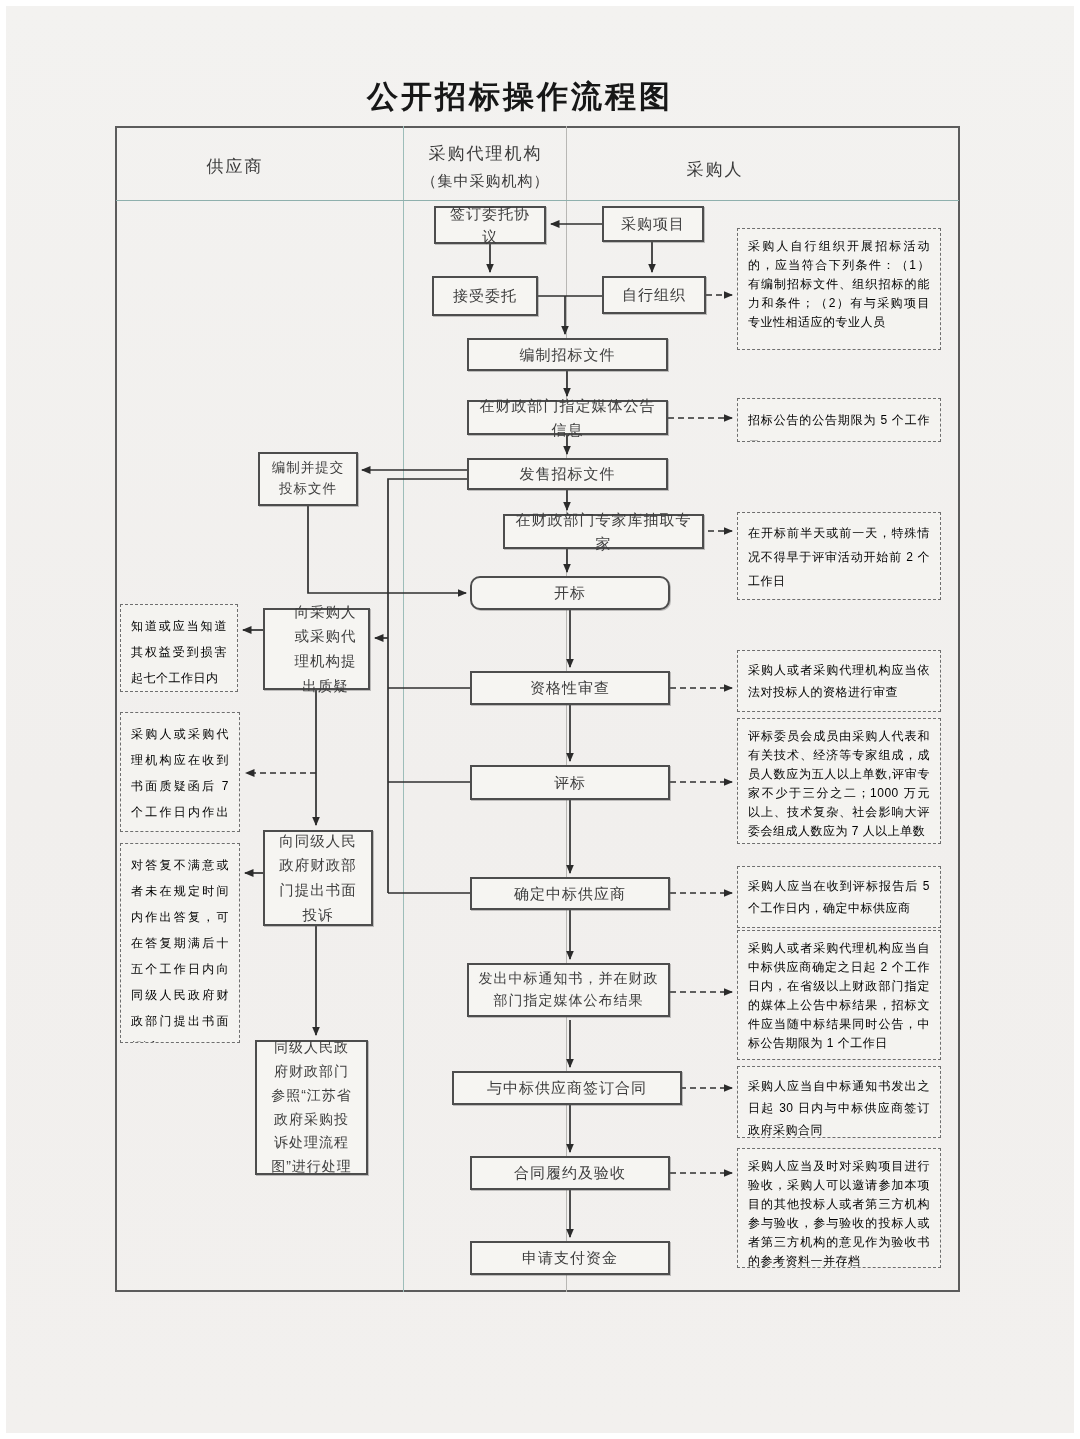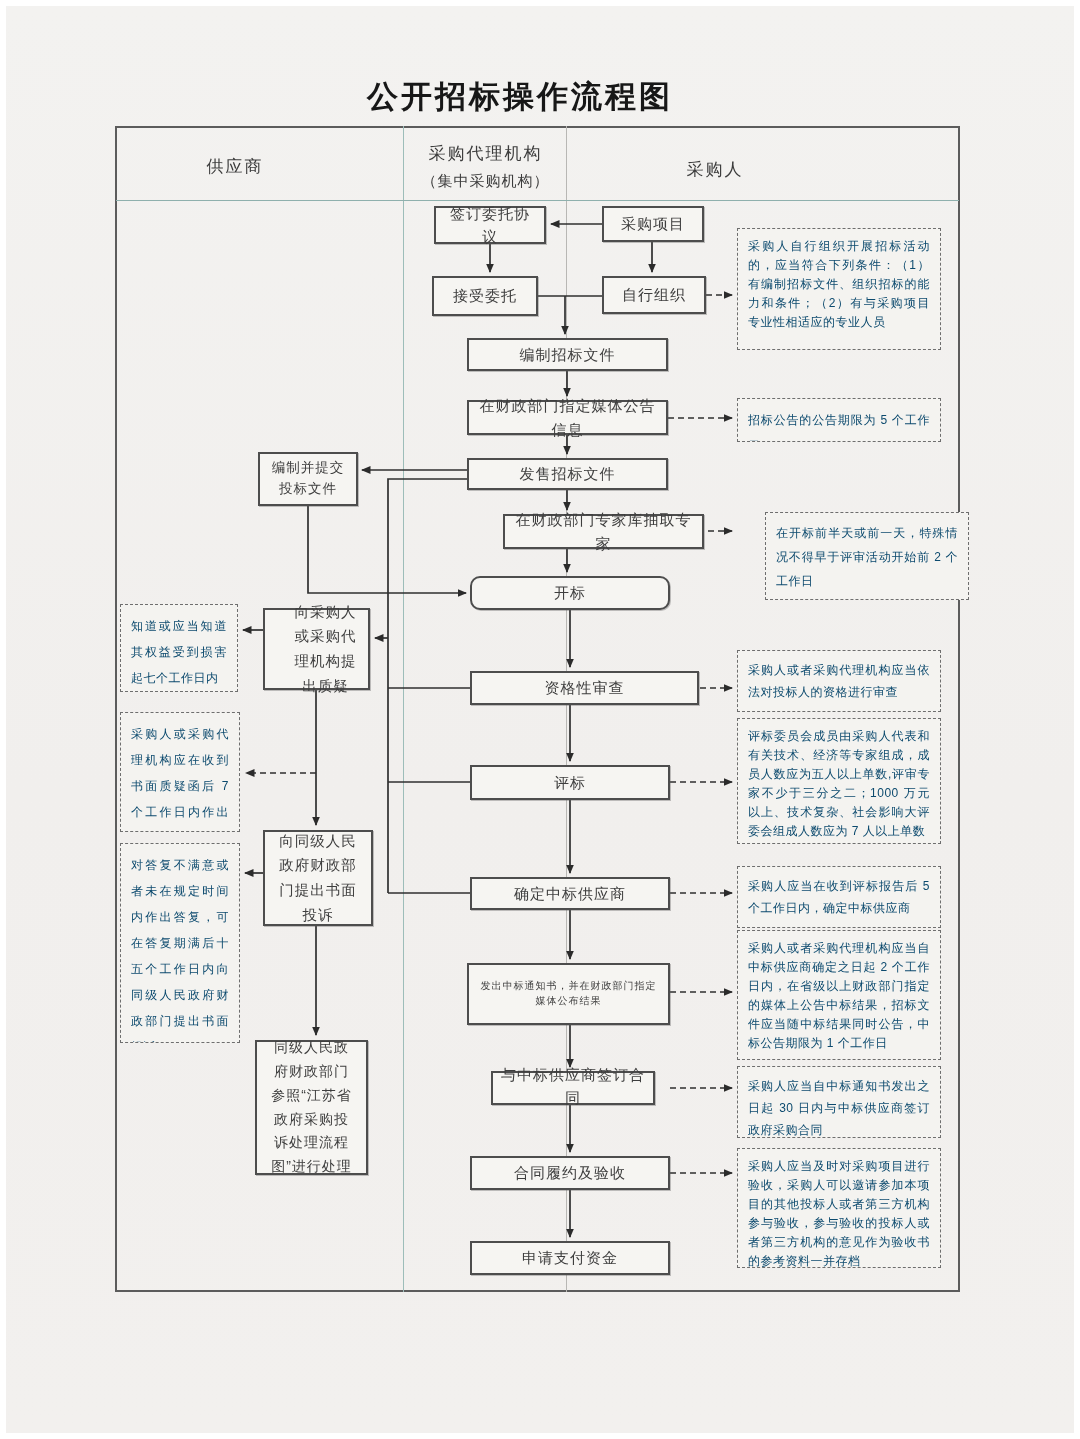--- a/index.html
+++ b/index.html
@@ -38,21 +38,21 @@
     display:flex;align-items:center;justify-content:center;
     text-align:center;color:#3e3e3e;font-size:15px;letter-spacing:1px;
     line-height:1.55;padding:2px 8px;
     box-shadow:1px 1px 0 rgba(90,90,90,.35);
   }
   .node.small{font-size:13.5px;padding:2px 6px;}
   .node.mlines{font-size:14.5px;padding:4px 10px;line-height:1.7;}
   .note{
     position:absolute;z-index:3;box-sizing:border-box;
     background:#f4f3f0;border:1.5px dashed #6e6e6e;
-    color:#0c4a6e;font-size:12px;line-height:19px;
+    color:#000000;font-size:12px;line-height:19px;
     padding:8px 10px;text-align:justify;letter-spacing:.5px;
     overflow:hidden;
   }
   .note-left{line-height:26px;}
 </style>
 </head>
 <body>
 
 <div class="paper"></div>
 
@@ -131,33 +131,33 @@
 <div class="node" style="left:602px;top:206px;width:102px;height:36px;">采购项目</div>
 <div class="node" style="left:432px;top:276px;width:106px;height:40px;">接受委托</div>
 <div class="node" style="left:602px;top:276px;width:104px;height:38px;">自行组织</div>
 <div class="node" style="left:467px;top:338px;width:201px;height:33px;">编制招标文件</div>
 <div class="node" style="left:467px;top:400px;width:201px;height:35px;">在财政部门指定媒体公告信息</div>
 <div class="node" style="left:467px;top:458px;width:201px;height:32px;">发售招标文件</div>
 <div class="node small" style="left:258px;top:452px;width:100px;height:54px;">编制并提交投标文件</div>
 <div class="node" style="left:467px;top:514px;width:201px;height:35px;margin-left:36px;">在财政部门专家库抽取专家</div>
 <div class="node" style="left:470px;top:576px;width:200px;height:34px;border-radius:10px;">开标</div>
 <div class="node mlines" style="left:263px;top:608px;width:107px;height:82px;padding-left:28px;">向采购人或采购代理机构提出质疑</div>
-<div class="node" style="left:470px;top:671px;width:229px;height:34px;">资格性审查</div>
+<div class="node" style="left:470px;top:671px;width:200px;height:34px;">资格性审查</div>
 <div class="node" style="left:470px;top:765px;width:200px;height:35px;">评标</div>
 <div class="node mlines" style="left:263px;top:830px;width:110px;height:96px;">向同级人民政府财政部门提出书面投诉</div>
 <div class="node" style="left:470px;top:877px;width:200px;height:33px;">确定中标供应商</div>
-<div class="node" style="left:467px;top:963px;width:203px;height:62px;font-size:10px;font-family:Liberation Mono, monospace;">发出中标通知书，并在财政部门指定媒体公布结果</div>
+<div class="node" style="left:467px;top:963px;width:203px;height:54px;font-size:14px;">发出中标通知书，并在财政部门指定媒体公布结果</div>
 <div class="node mlines" style="left:255px;top:1040px;width:113px;height:135px;font-size:14px;">同级人民政府财政部门参照“江苏省政府采购投诉处理流程图”进行处理</div>
-<div class="node" style="left:491px;top:1071px;width:164px;height:34px;font-family:Liberation Mono, monospace;">与中标供应商签订合同</div>
+<div class="node" style="left:452px;top:1071px;width:230px;height:34px;">与中标供应商签订合同</div>
 <div class="node" style="left:470px;top:1156px;width:200px;height:34px;">合同履约及验收</div>
 <div class="node" style="left:470px;top:1241px;width:200px;height:34px;">申请支付资金</div>
 
 <div class="note" style="left:737px;top:228px;width:204px;height:122px;">采购人自行组织开展招标活动的，应当符合下列条件：（1）有编制招标文件、组织招标的能力和条件；（2）有与采购项目专业性相适应的专业人员</div>
 <div class="note" style="left:737px;top:398px;width:204px;height:44px;line-height:26px;">招标公告的公告期限为 5 个工作日</div>
-<div class="note" style="left:765px;top:512px;width:204px;height:88px;line-height:24px;">在开标前半天或前一天，特殊情况不得早于评审活动开始前 2 个工作日</div>
+<div class="note" style="left:737px;top:512px;width:204px;height:88px;line-height:24px;">在开标前半天或前一天，特殊情况不得早于评审活动开始前 2 个工作日</div>
 <div class="note note-left" style="left:120px;top:604px;width:118px;height:88px;">知道或应当知道其权益受到损害起七个工作日内</div>
 <div class="note note-left" style="left:120px;top:712px;width:120px;height:120px;">采购人或采购代理机构应在收到书面质疑函后 7 个工作日内作出书面答复</div>
 <div class="note" style="left:737px;top:650px;width:204px;height:62px;line-height:22px;">采购人或者采购代理机构应当依法对投标人的资格进行审查</div>
 <div class="note" style="left:737px;top:718px;width:204px;height:126px;">评标委员会成员由采购人代表和有关技术、经济等专家组成，成员人数应为五人以上单数,评审专家不少于三分之二；1000 万元以上、技术复杂、社会影响大评委会组成人数应为 7 人以上单数</div>
 <div class="note" style="left:737px;top:866px;width:204px;height:62px;line-height:22px;">采购人应当在收到评标报告后 5 个工作日内，确定中标供应商</div>
 <div class="note" style="left:737px;top:930px;width:204px;height:130px;">采购人或者采购代理机构应当自中标供应商确定之日起 2 个工作日内，在省级以上财政部门指定的媒体上公告中标结果，招标文件应当随中标结果同时公告，中标公告期限为 1 个工作日</div>
 <div class="note note-left" style="left:120px;top:843px;width:120px;height:200px;">对答复不满意或者未在规定时间内作出答复，可在答复期满后十五个工作日内向同级人民政府财政部门提出书面投诉</div>
 <div class="note" style="left:737px;top:1066px;width:204px;height:72px;line-height:22px;">采购人应当自中标通知书发出之日起 30 日内与中标供应商签订政府采购合同</div>
 <div class="note" style="left:737px;top:1148px;width:204px;height:120px;">采购人应当及时对采购项目进行验收，采购人可以邀请参加本项目的其他投标人或者第三方机构参与验收，参与验收的投标人或者第三方机构的意见作为验收书的参考资料一并存档</div>
 

